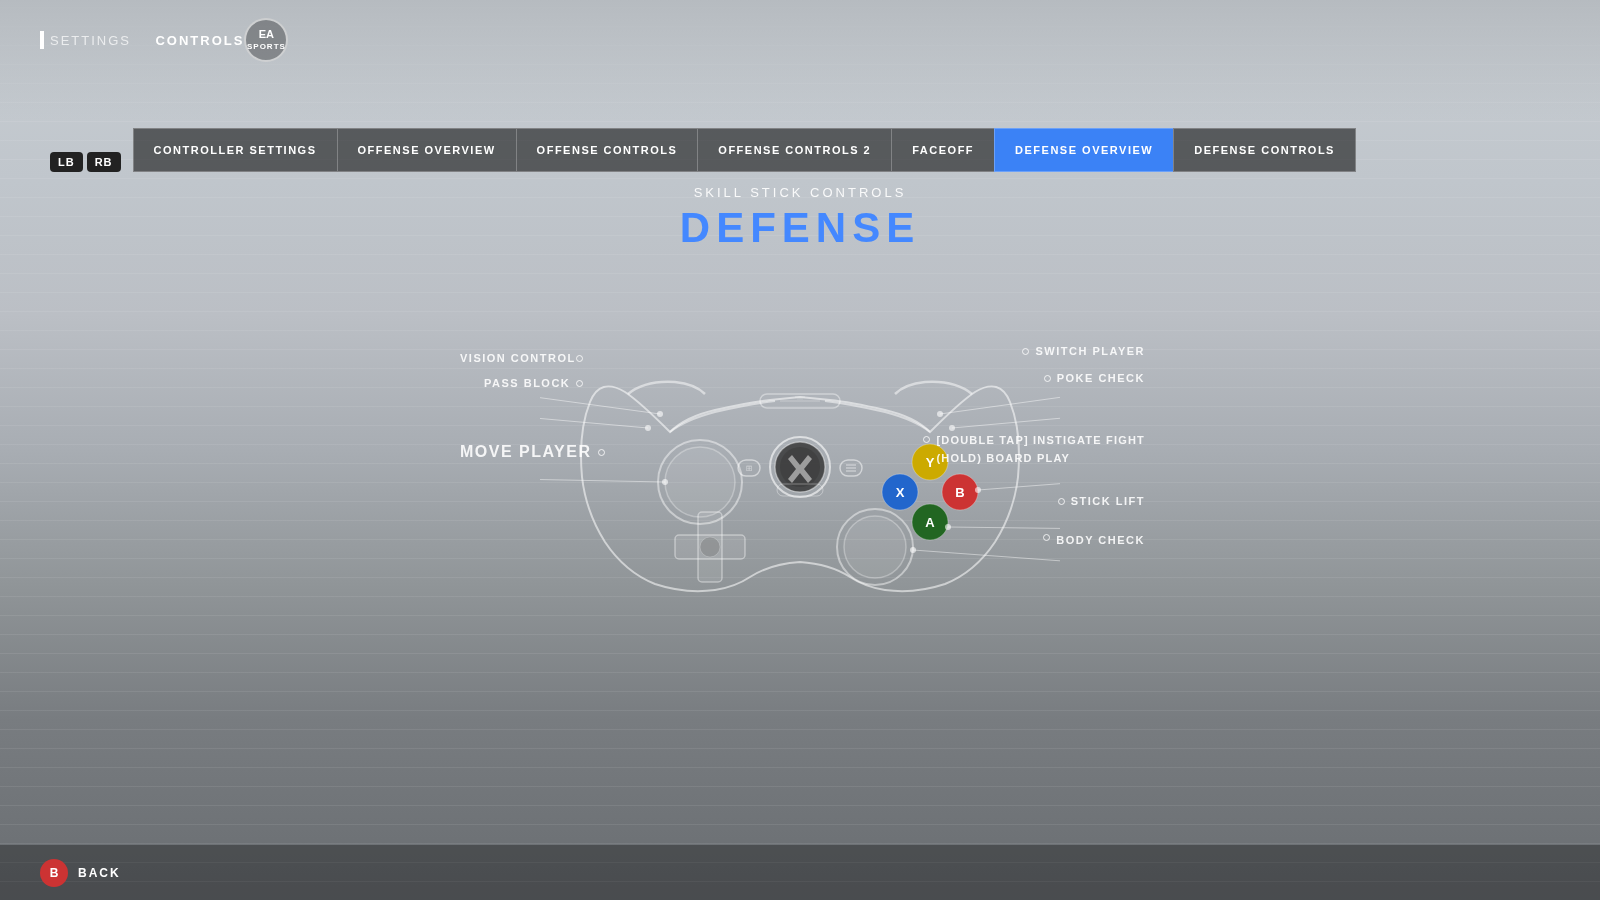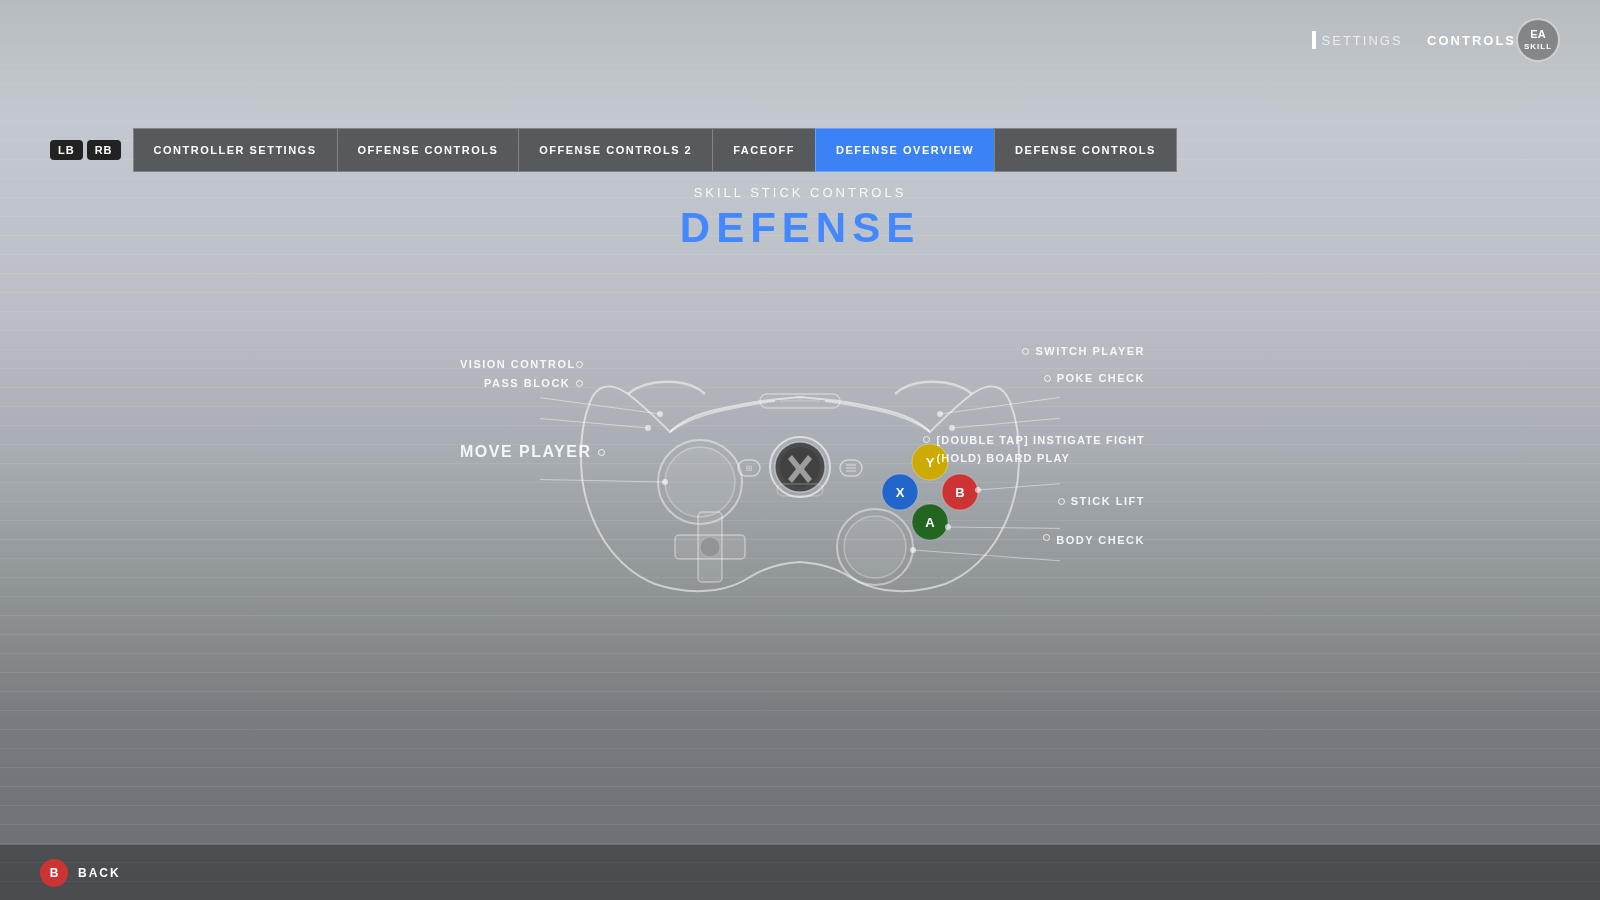--- a/index.html
+++ b/index.html
@@ -51,21 +51,21 @@
     }
 
     
     .header {
       position: absolute;
       top: 0; left: 0; right: 0;
       height: 80px;
       display: flex;
       align-items: center;
       padding: 6px 40px;
-      justify-content: flex-end;
+      justify-content: flex-start;
     }
 
     .header-title {
       display: flex;
       align-items: center;
       gap: 6px;
     }
 
     .header-bar {
       width: 4px;
@@ -116,21 +116,21 @@
       left: 0; right: 0;
       height: 44px;
       display: flex;
       align-items: stretch;
       padding: 0 50px;
       gap: 0;
     }
 
     .lb-rb-buttons {
       display: flex;
-      align-items: center;
+      align-items: flex-end;
       gap: 4px;
       margin-right: 12px;
     }
 
     .bumper-btn {
       background: #222;
       color: white;
       font-size: 11px;
       font-weight: 700;
       padding: 4px 8px;
@@ -265,30 +265,31 @@
 <div class="top-overlay"></div>
 
 <div class="header">
   <div class="header-title">
     <div class="header-bar"></div>
     <span class="header-settings">SETTINGS</span>
     <span style="color:rgba(255,255,255,0.4); margin:0 4px;">&nbsp;</span>
     <span class="header-controls">CONTROLS</span>
   </div>
   <div class="ea-logo">
-    <div class="ea-logo-text">EA<br><span style="font-size:8px; letter-spacing:1px;">SKILL</span></div>
+    <div class="ea-logo-text">EA<br><span style="font-size:8px; letter-spacing:1px;">SPORTS</span></div>
   </div>
 </div>
 
 <div class="nav-tabs">
   <div class="lb-rb-buttons">
     <div class="bumper-btn">LB</div>
     <div class="bumper-btn">RB</div>
   </div>
   <div class="nav-tab">CONTROLLER SETTINGS</div>
+  <div class="nav-tab">OFFENSE OVERVIEW</div>
   <div class="nav-tab">OFFENSE CONTROLS</div>
   <div class="nav-tab">OFFENSE CONTROLS 2</div>
   <div class="nav-tab">FACEOFF</div>
   <div class="nav-tab active">DEFENSE OVERVIEW</div>
   <div class="nav-tab">DEFENSE CONTROLS</div>
 </div>
 
 <div class="main-content">
   <div class="section-label">SKILL STICK CONTROLS</div>
   <div class="section-title">DEFENSE</div>
@@ -410,21 +411,21 @@
         <circle cx="438" cy="178" r="3" fill="rgba(255,255,255,0.6)"></circle>
 
         <line x1="408" y1="215" x2="645" y2="218" stroke="rgba(255,255,255,0.45)" stroke-width="1"></line>
         <circle cx="408" cy="215" r="3" fill="rgba(255,255,255,0.6)"></circle>
 
         <line x1="373" y1="238" x2="645" y2="258" stroke="rgba(255,255,255,0.45)" stroke-width="1"></line>
         <circle cx="373" cy="238" r="3" fill="rgba(255,255,255,0.6)"></circle>
       </svg>
     </div>
 
-    <div style="position:absolute; top: 76px; left: 60px; display:flex; align-items:center; ">
+    <div style="position:absolute; top: 70px; left: 60px; display:flex; align-items:center; ">
       <span style="color:rgba(255,255,255,0.88); font-size:11px; font-weight:600; letter-spacing:1.5px; text-transform:uppercase;">VISION CONTROL</span>
       <div class="ctrl-dot"></div>
     </div>
 
     <div style="position:absolute; top: 95px; left: 60px; display:flex; align-items:center; gap:6px;margin-left:24px;">
       <span style="color:rgba(255,255,255,0.88); font-size:11px; font-weight:600; letter-spacing:1.5px; text-transform:uppercase;">PASS BLOCK</span>
       <div class="ctrl-dot"></div>
     </div>
 
     <div style="position:absolute; top: 161px; left: 60px; display:flex; align-items:center; gap:6px;">

